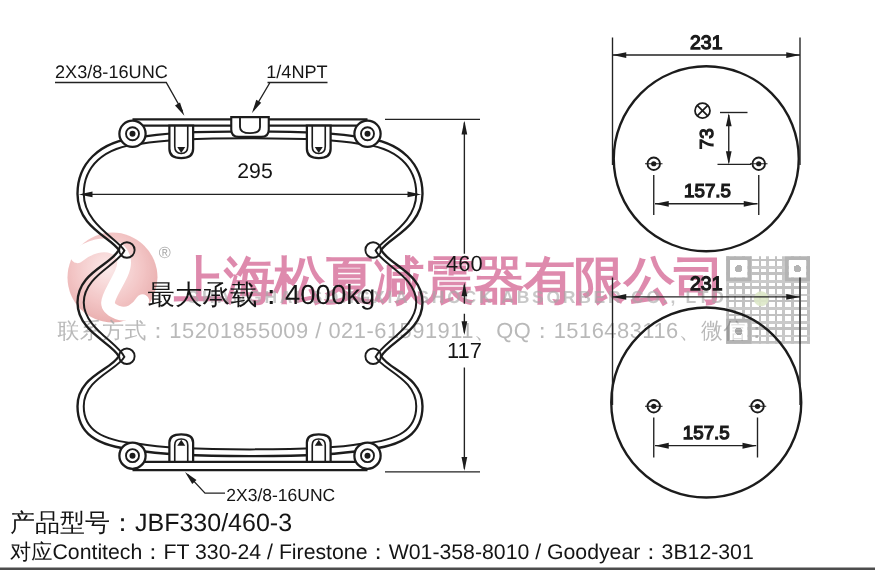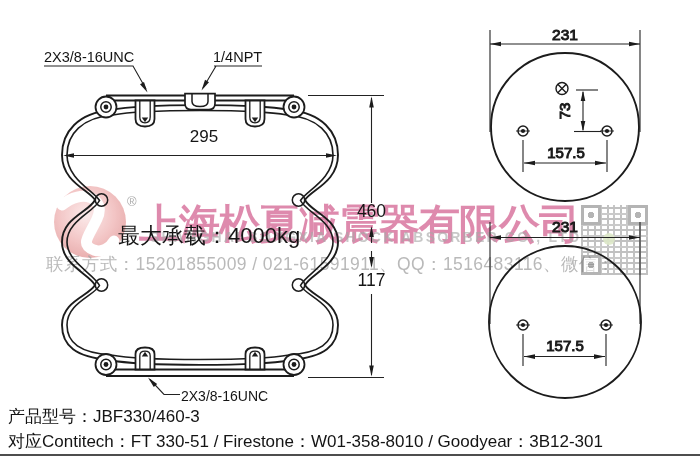--- a/index.html
+++ b/index.html
@@ -21,21 +21,21 @@
         repeating-linear-gradient(0deg,#8f8f8f 0 2px,transparent 2px 5px,#9f9f9f 5px 7px,transparent 7px 11px),
         repeating-linear-gradient(90deg,#8f8f8f 0 2px,transparent 2px 6px,#9a9a9a 6px 8px,transparent 8px 13px);}
   .qr .f{position:absolute;width:14px;height:14px;border:3px solid #777;
          background:radial-gradient(circle,#777 0 3px,#fff 3px);}
   .f1{left:0;top:0}.f2{right:0;top:0}.f3{left:0;bottom:0}
   .qr .g{position:absolute;left:22px;top:28px;width:12px;height:12px;border-radius:50%;
          background:#c2d69b;opacity:.9;}
   
   #drawing{position:absolute;left:0;top:0;z-index:2;}
   
-  .footer-line1{position:absolute;left:8px;top:405px;font-size:17px;color:#141414;
+  .footer-line1{position:absolute;left:8px;top:405px;font-size:20px;color:#141414;
                 white-space:nowrap;z-index:3;}
   .footer-line2{position:absolute;left:8px;top:430px;font-size:17px;color:#141414;
                 white-space:nowrap;z-index:3;}
   .bottom-rule{position:absolute;left:0;top:453.5px;width:700px;height:2px;background:#4d4d4d;z-index:3;}
   svg text{fill:#151515;}
 </style>
 </head>
 <body>
 
 <div id="stage">
@@ -211,15 +211,15 @@
         <circle cx="523" cy="325" r="2.1" fill="#1c1c1c" stroke="none"></circle>
         <circle cx="606" cy="325" r="5" stroke-width="1.5"></circle>
         <circle cx="606" cy="325" r="2.1" fill="#1c1c1c" stroke="none"></circle>
       </g>
       <text x="565" y="232" font-size="15.5" text-anchor="middle">231</text>
       <text x="565" y="351" font-size="15" text-anchor="middle">157.5</text>
     </g>
   </svg>
 
   <div class="footer-line1">产品型号：JBF330/460-3</div>
-  <div class="footer-line2">对应Contitech：FT 330-51 / Firestone：W01-358-8010 / Goodyear：3B12-301</div>
+  <div class="footer-line2">对应Contitech：FT 330-24 / Firestone：W01-358-8010 / Goodyear：3B12-301</div>
   <div class="bottom-rule"></div>
 </div>
 
 </body></html>

